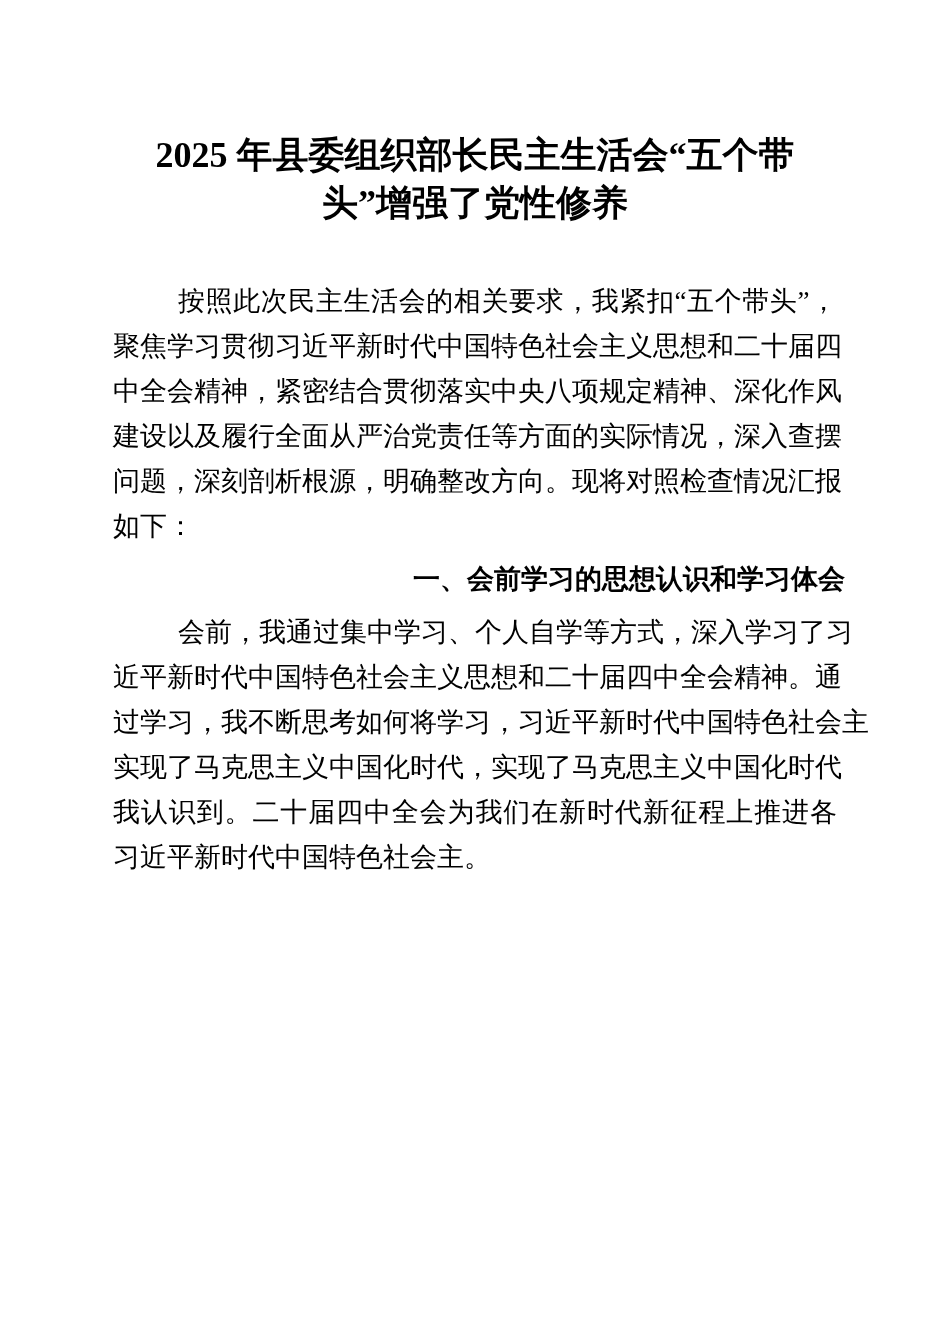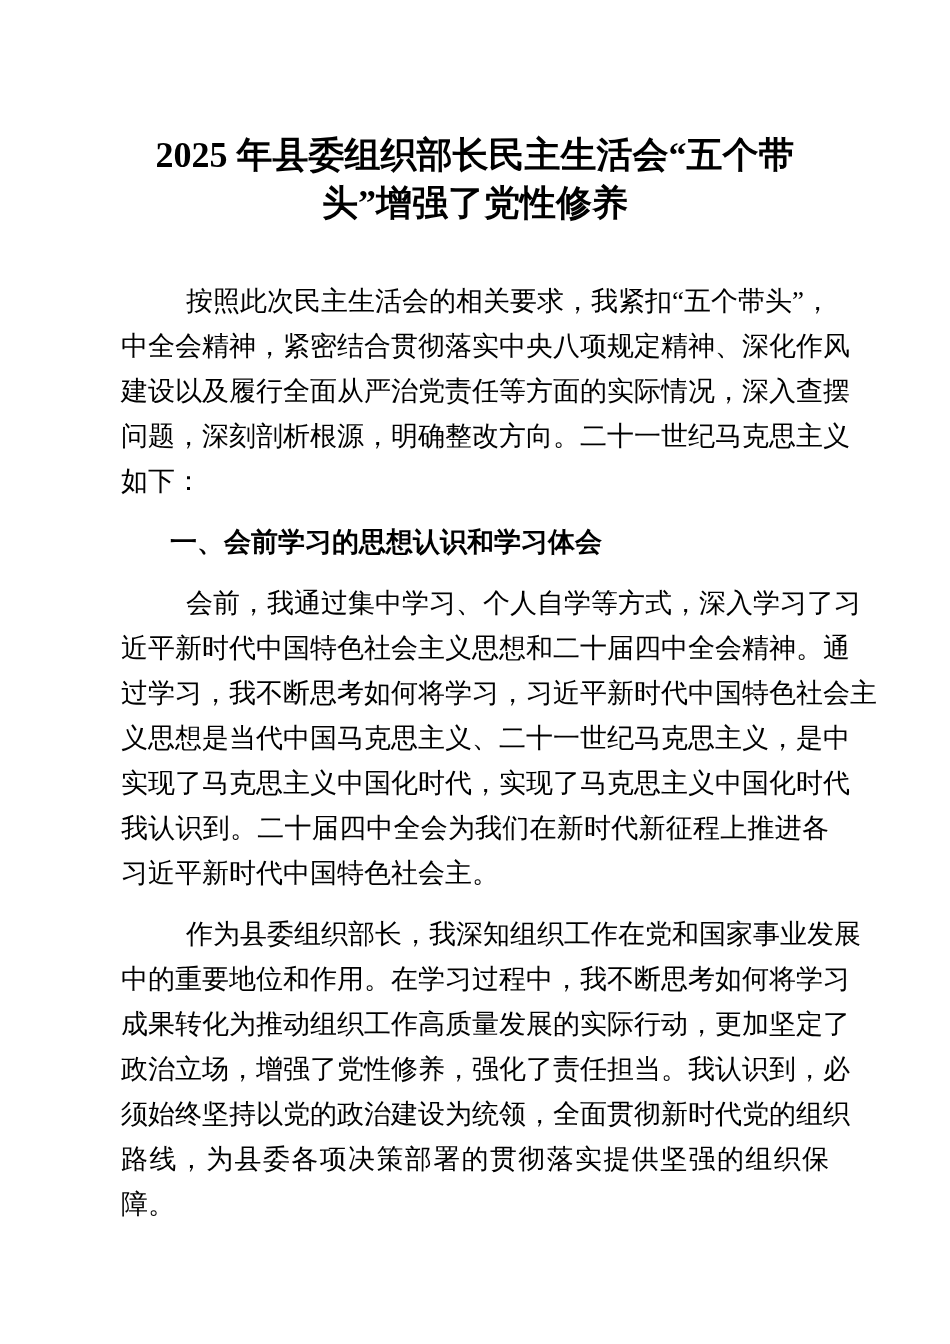--- a/index.html
+++ b/index.html
@@ -22,72 +22,65 @@
     font-size: 36px;
     line-height: 48px;
     text-align: center;
   }
   .doc-body {
     margin: 52px 105px 0 105px;
     font-family: "Liberation Serif", "DejaVu Serif", serif;
     font-size: 27px;
     line-height: 45px;
   }
-  .paragraph { margin: 16px; }
+  .paragraph { margin: 8px; }
   .line {
     height: 45px;
     text-align: justify;
     text-align-last: justify;
     white-space: nowrap;
   }
   .line.first { text-indent: 65px; }
   .line.last  { text-align-last: left; white-space: normal; }
   .heading {
     height: 45px;
     font-family: "Liberation Sans", "DejaVu Sans", sans-serif;
     font-weight: bold;
     text-indent: 65px;
     white-space: nowrap;
+    text-align: right;
   }
 </style>
 </head>
 <body>
 
 <div class="page">
 
   <h1 class="doc-title">
     <div class="title-line">2025 年县委组织部长民主生活会“五个带</div>
     <div class="title-line">头”增强了党性修养</div>
   </h1>
 
   <div class="doc-body">
 
     <div class="paragraph">
       <div class="line first">按照此次民主生活会的相关要求，我紧扣“五个带头”，</div>
+      <div class="line">聚焦学习贯彻习近平新时代中国特色社会主义思想和二十届四</div>
       <div class="line">中全会精神，紧密结合贯彻落实中央八项规定精神、深化作风</div>
       <div class="line">建设以及履行全面从严治党责任等方面的实际情况，深入查摆</div>
-      <div class="line">问题，深刻剖析根源，明确整改方向。二十一世纪马克思主义</div>
+      <div class="line">问题，深刻剖析根源，明确整改方向。现将对照检查情况汇报</div>
       <div class="line last">如下：</div>
     </div>
 
     <div class="heading">一、会前学习的思想认识和学习体会</div>
 
     <div class="paragraph">
       <div class="line first">会前，我通过集中学习、个人自学等方式，深入学习了习</div>
       <div class="line">近平新时代中国特色社会主义思想和二十届四中全会精神。通</div>
       <div class="line">过学习，我不断思考如何将学习，习近平新时代中国特色社会主</div>
-      <div class="line">义思想是当代中国马克思主义、二十一世纪马克思主义，是中</div>
       <div class="line">实现了马克思主义中国化时代，实现了马克思主义中国化时代</div>
       <div class="line">我认识到。二十届四中全会为我们在新时代新征程上推进各</div>
       <div class="line last">习近平新时代中国特色社会主。</div>
     </div>
 
-    <div class="paragraph">
-      <div class="line first">作为县委组织部长，我深知组织工作在党和国家事业发展</div>
-      <div class="line">中的重要地位和作用。在学习过程中，我不断思考如何将学习</div>
-      <div class="line">成果转化为推动组织工作高质量发展的实际行动，更加坚定了</div>
-      <div class="line">政治立场，增强了党性修养，强化了责任担当。我认识到，必</div>
-      <div class="line">须始终坚持以党的政治建设为统领，全面贯彻新时代党的组织</div>
-      <div class="line last">路线，为县委各项决策部署的贯彻落实提供坚强的组织保障。</div>
-    </div>
 
   </div>
 </div>
 
 </body></html>

